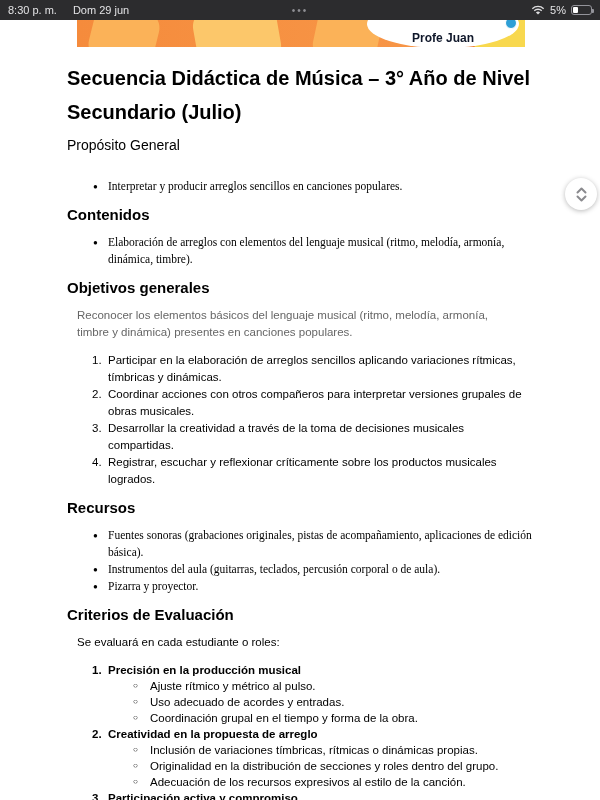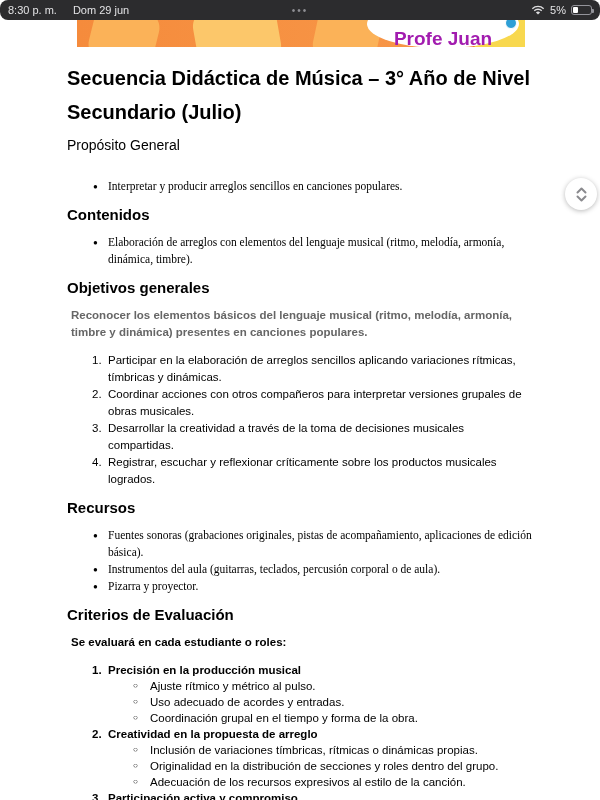--- a/index.html
+++ b/index.html
@@ -7,21 +7,21 @@
     width:600px;height:800px;overflow:hidden;position:relative;
     background:#ffffff;
     font-family:"Liberation Sans","DejaVu Sans",sans-serif;
     -webkit-font-smoothing:antialiased;
   }
   
   .statusbar{
     position:absolute;top:0;left:0;width:600px;height:20px;
     background:#2c2c2e;color:#e3e3e5;font-size:11px;
     display:flex;align-items:center;justify-content:space-between;
-    box-sizing:border-box;padding:0 8px;z-index:30;border-radius:8px;
+    box-sizing:border-box;padding:0 8px;z-index:30;
   }
   .sb-left{display:flex;gap:16px;align-items:center;}
   .sb-center{position:absolute;left:0;right:0;text-align:center;color:#8e8e93;
     font-size:10px;letter-spacing:2px;pointer-events:none;}
   .sb-right{display:flex;gap:5px;align-items:center;}
   .battery{position:relative;width:21px;height:10px;border:1px solid #93939a;
     border-radius:3px;box-sizing:border-box;}
   .battery .fill{position:absolute;left:1px;top:1px;bottom:1px;width:24%;
     background:#ffffff;border-radius:1px;}
   .battery .nub{position:absolute;right:-3px;top:2.5px;width:2px;height:4px;
@@ -37,30 +37,30 @@
   .st2{left:118px;top:-16px;width:84px;height:64px;background:#fcc76a;transform:rotate(-10deg);}
   .st3{left:238px;top:-14px;width:64px;height:60px;background:#fbb258;transform:rotate(12deg);}
   .st4{right:-18px;top:-10px;width:86px;height:56px;background:#f8d84e;transform:rotate(-14deg);}
   .st5{right:52px;top:4px;width:40px;height:50px;background:#ef7f35;transform:rotate(18deg);}
   .logo-pill{
     position:absolute;left:290px;top:-20px;width:152px;height:48px;
     background:#ffffff;border-radius:50%;
     display:flex;align-items:flex-end;justify-content:center;
     padding-bottom:2px;box-sizing:border-box;
   }
-  .logo-text{color:#a21caf;font-weight:bold;font-size:19px;line-height:15px;}
+  .logo-text{color:#0f172a;font-weight:bold;font-size:12px;line-height:15px;}
   .logo-dot{position:absolute;left:428px;top:-3px;width:10px;height:10px;border-radius:50%;
     background:#2e9fd6;border:1.5px solid #ffffff;}
   
   .doc{position:absolute;top:47px;left:0;width:600px;padding:0 67px;box-sizing:border-box;
     color:#000;}
   .title{font-size:20px;font-weight:bold;line-height:34px;margin-top:14px;width:472px;}
   .h2{font-size:14px;font-weight:normal;line-height:22px;margin-top:5px;margin-bottom:22px;}
   .h3{font-size:15px;font-weight:bold;line-height:17px;margin:11px 0;}
-  .para{font-size:11.5px;line-height:17px;margin:11px 4px;font-weight:bold;}
+  .para{font-size:11.5px;line-height:17px;margin:11px 10px;}
   .gray{color:#666666;}
   .list{margin:11px 0;font-size:11.5px;line-height:17px;}
   .li{display:flex;}
   .li .mk{flex:0 0 16px;}
   .ul .li{padding-left:26px;font-family:Liberation Serif, serif;}
   .ul .li .mk{flex:0 0 15px;font-size:8px;}
   .ul .li .mk::before{content:"●";}
   .ol .li{padding-left:25px;}
   .c-list{margin:11px 0 0 0;font-size:11.5px;line-height:16px;}
   .c-list .li{padding-left:25px;}

